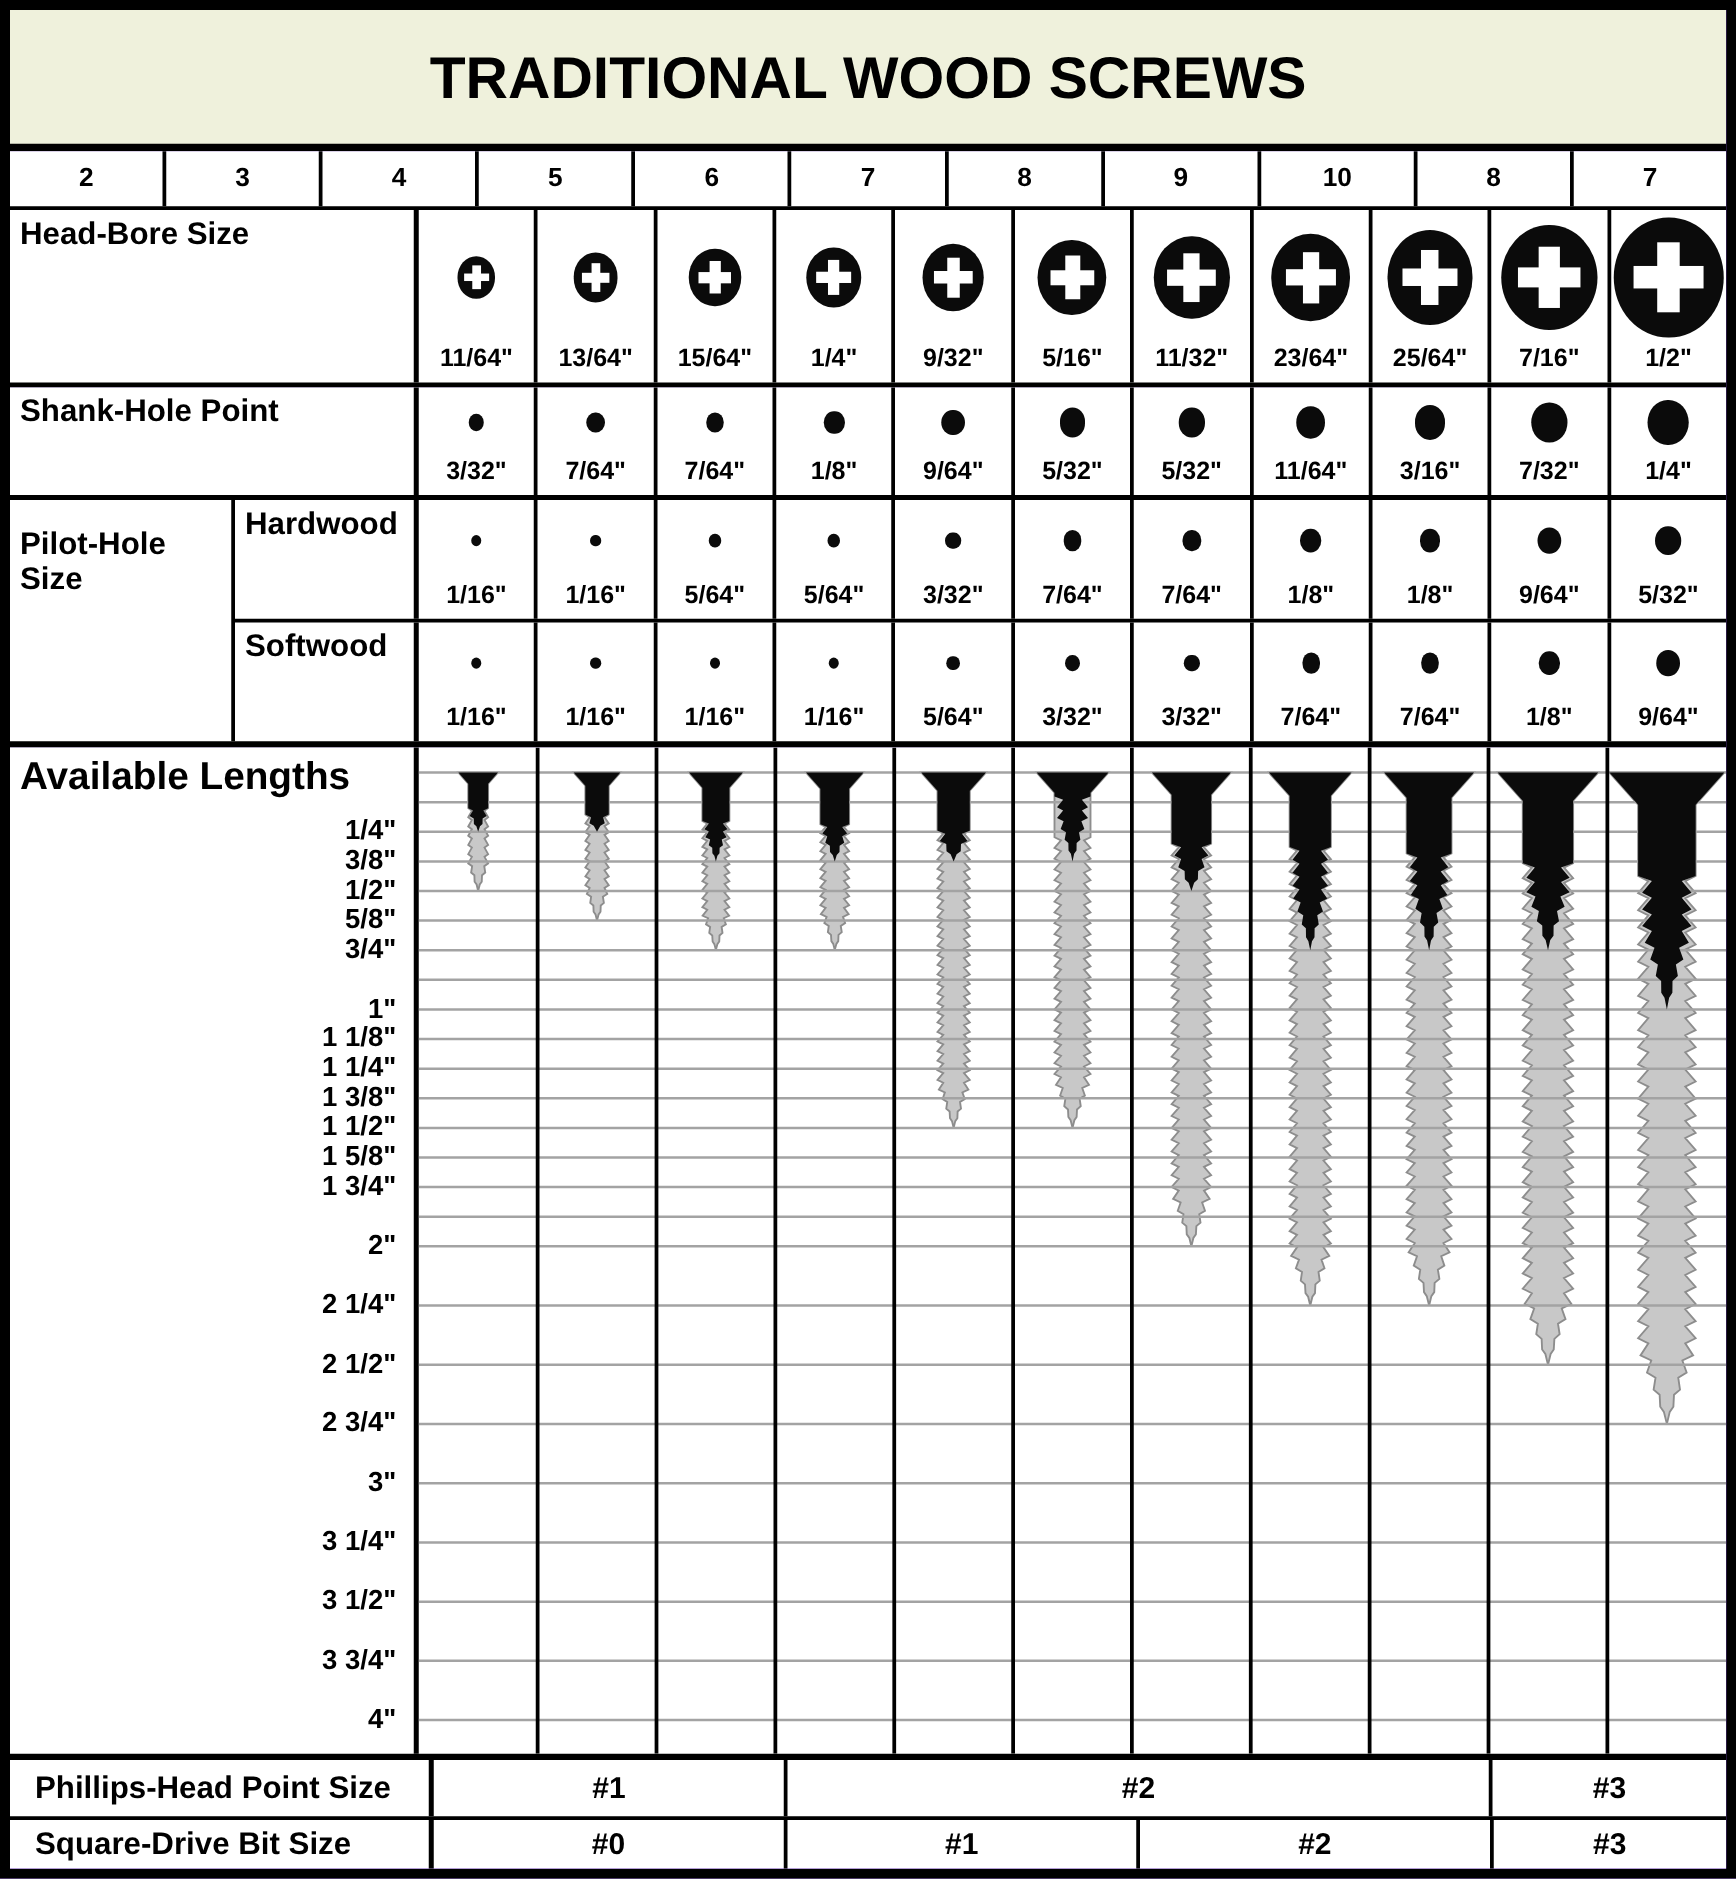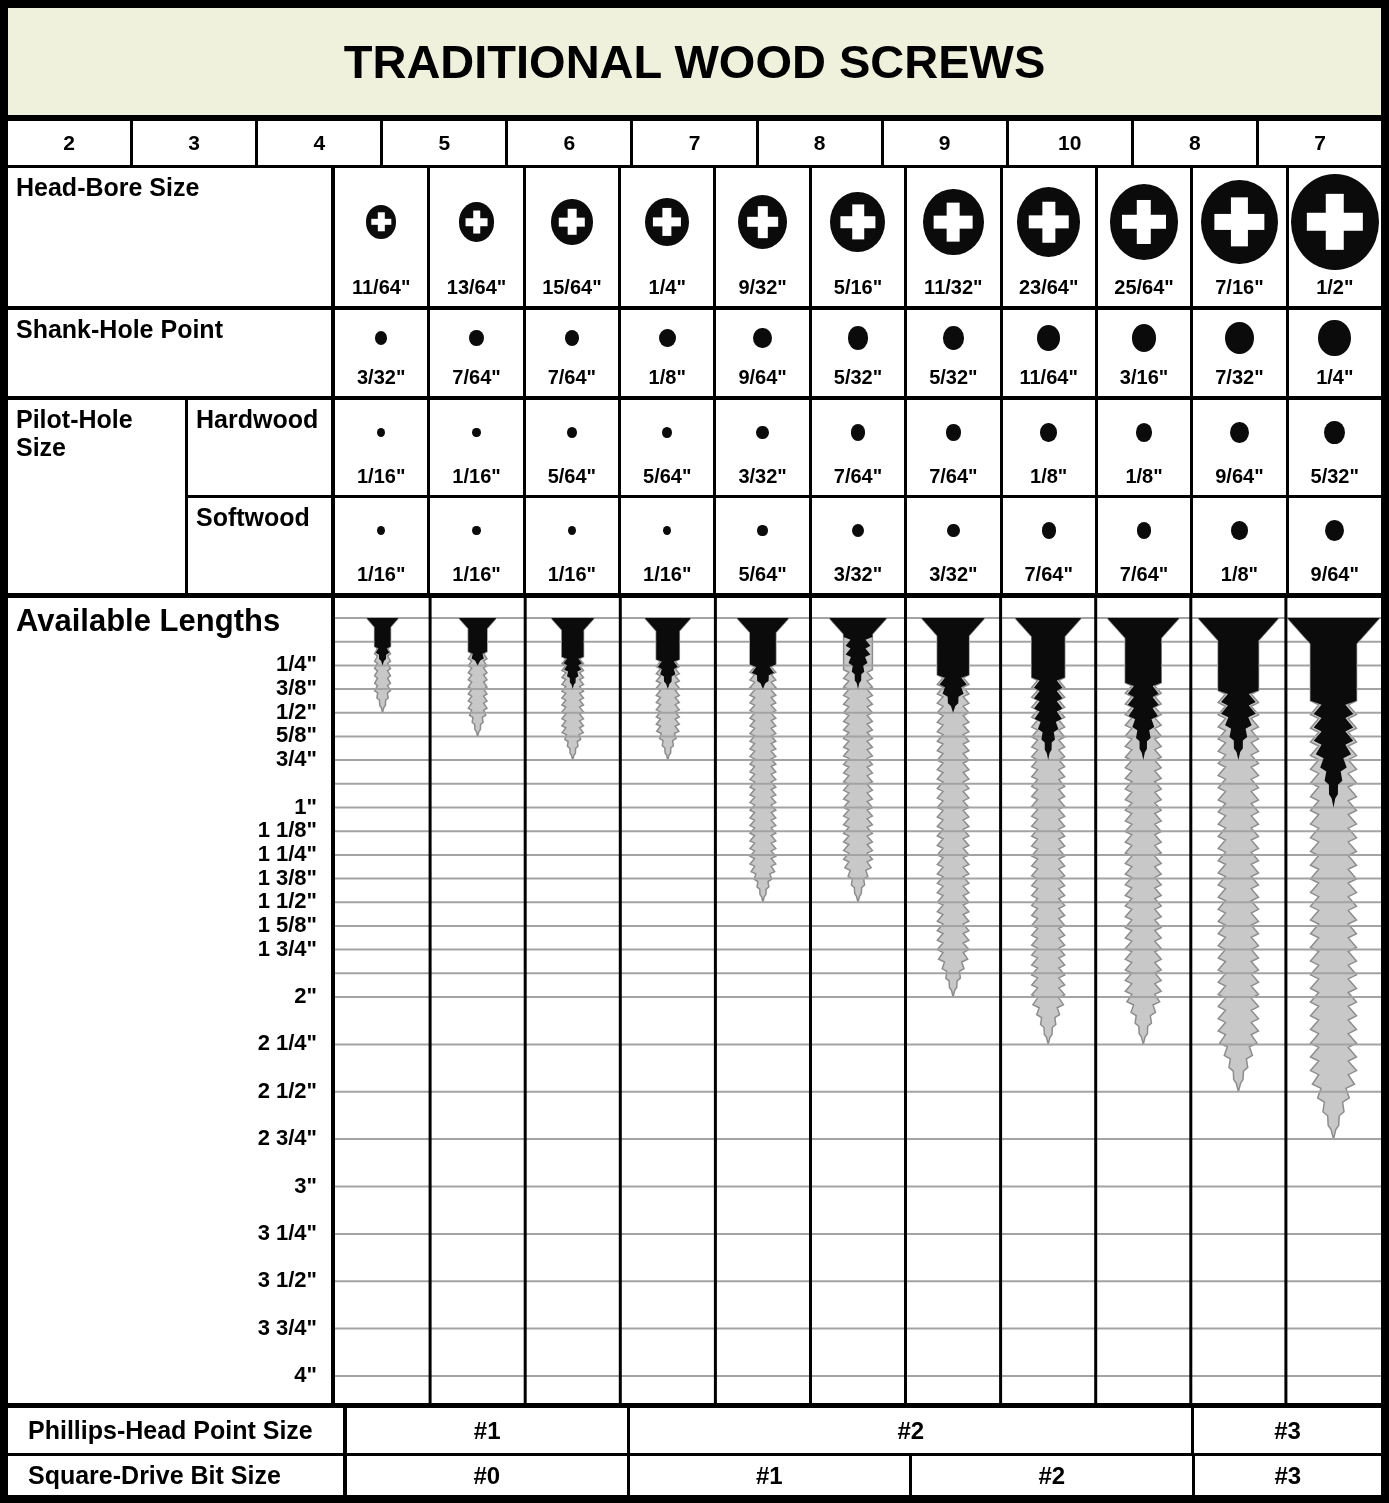--- a/index.html
+++ b/index.html
@@ -34,21 +34,21 @@
   
   .phead{position:relative;background:#0b0b0b;border-radius:50%;width:var(--d);height:calc(var(--d)*1.1);}
   .phead::before,.phead::after{content:"";position:absolute;left:50%;top:50%;transform:translate(-50%,-50%);background:#fff;}
   .phead::before{width:calc(var(--d)*0.64);height:calc(var(--d)*0.21);}
   .phead::after{width:calc(var(--d)*0.21);height:calc(var(--d)*0.64);}
 
   
   .dot{background:#0b0b0b;border-radius:50%;width:var(--d);height:calc(var(--d)*1.12);}
 
   
-  .pilot-label{width:180px;flex:0 0 180px;border-right:3px solid #000;padding:6px 8px;font-size:25px;line-height:1.1;}
+  .pilot-label{width:180px;flex:0 0 180px;border-right:3px solid #000;padding:22px 8px;font-size:25px;line-height:1.1;}
   .pilot-right{flex:1;display:flex;flex-direction:column;}
   .pilot-subrow{display:flex;flex:1;}
   .pilot-subrow.first{border-bottom:3px solid #000;}
   .sub-label{width:147px;flex:0 0 147px;border-right:4px solid #000;padding:6px 8px;font-size:25px;line-height:1.1;}
 
   
   .len-labelcol{position:relative;}
   .len-heading{font-size:31px;}
   .len-tick{position:absolute;right:14px;font-size:22px;line-height:26px;white-space:nowrap;}
   .len-area{flex:1;position:relative;}

